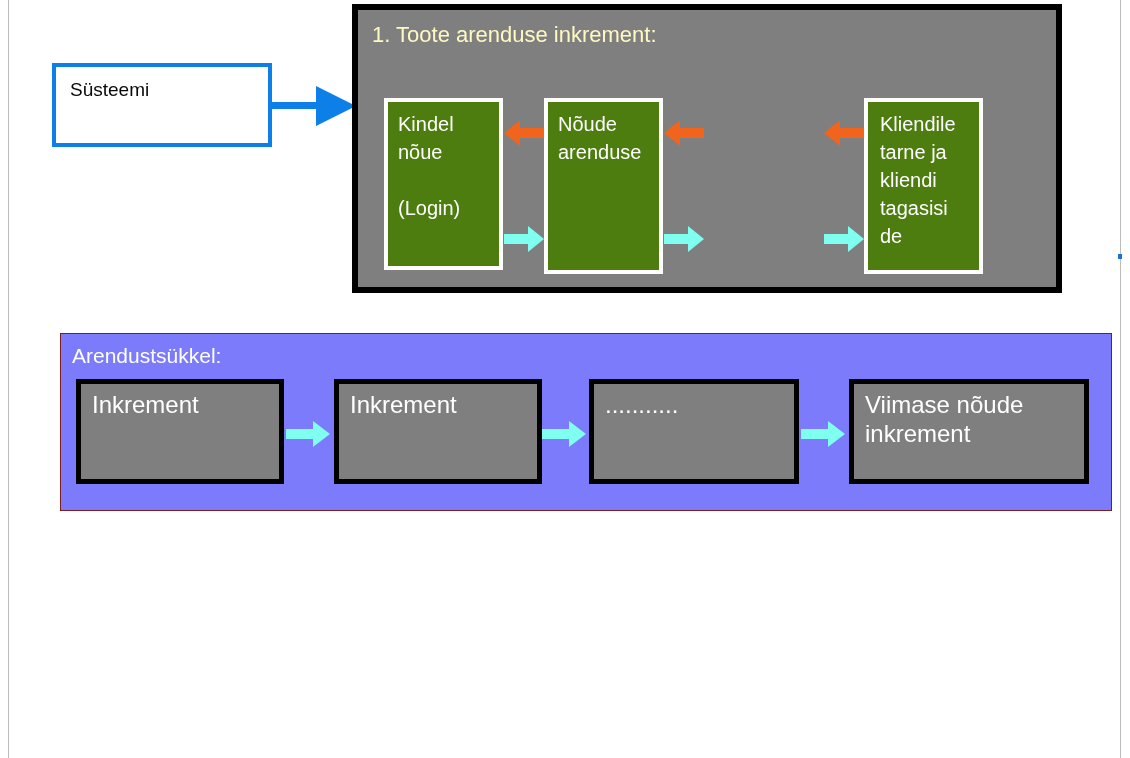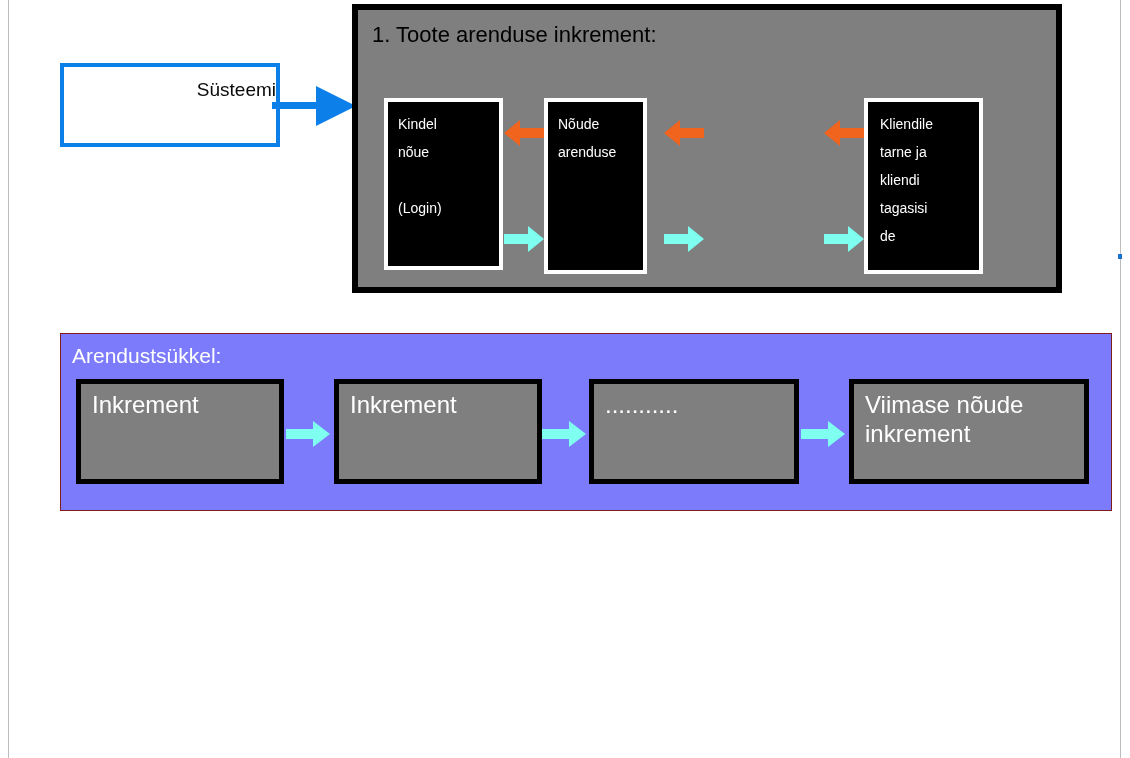--- a/index.html
+++ b/index.html
@@ -47,32 +47,31 @@
     letter-spacing: 1px;
     color: rgba(120,128,140,0.055);
     white-space: nowrap;
     overflow: hidden;
     user-select: none;
   }
 
   
   .req-box {
     position: absolute;
-    left: 60px;
+    left: 52px;
     top: 63px;
     width: 220px;
     height: 84px;
     box-sizing: border-box;
     border: 4px solid #0d7fe8;
     background: #ffffff;
     padding: 9px 0 0 14px;
     font-size: 19px;
     line-height: 27px;
     color: #0a0a0a;
-    text-align: right;
   }
 
   
   .blue-arrow {
     position: absolute;
     left: 272px;
     top: 84px;
     width: 84px;
     height: 44px;
   }
@@ -86,46 +85,46 @@
     height: 289px;
     box-sizing: border-box;
     border: 6px solid #000000;
     background: #7f7f7f;
   }
   .panel-title {
     position: absolute;
     left: 14px;
     top: 12px;
     font-size: 22px;
-    color: #000000;
+    color: #fef9c3;
     white-space: nowrap;
   }
   .stage-row {
     position: absolute;
     left: 20px;
     top: 88px;
     width: 672px;
     height: 176px;
   }
   .stage {
     position: absolute;
     top: 0;
     box-sizing: border-box;
     border: 4px solid #ffffff;
-    background: #000000;
+    background: #4d7c0f;
     padding: 8px 0 0 10px;
-    font-size: 14px;
+    font-size: 20px;
     line-height: 28px;
     color: #ffffff;
     overflow: hidden;
   }
   .stage .spacer { display: block; height: 28px; }
 
   .stage-0 { left: 6px;   width: 119px; height: 172px; }
-  .stage-1 { left: 166px; width: 103px; height: 176px; }
+  .stage-1 { left: 166px; width: 119px; height: 176px; }
   .stage-2 { left: 326px; width: 119px; height: 176px; }
   .stage-3 { left: 486px; width: 119px; height: 176px; padding-left: 12px; }
 
   
   .arrow-pair { position: absolute; width: 42px; height: 176px; }
   .arrow-pair.p0 { left: 125px; }
   .arrow-pair.p1 { left: 285px; }
   .arrow-pair.p2 { left: 445px; }
   .arrow-back {
     position: absolute; left: 1px; top: 22px;

